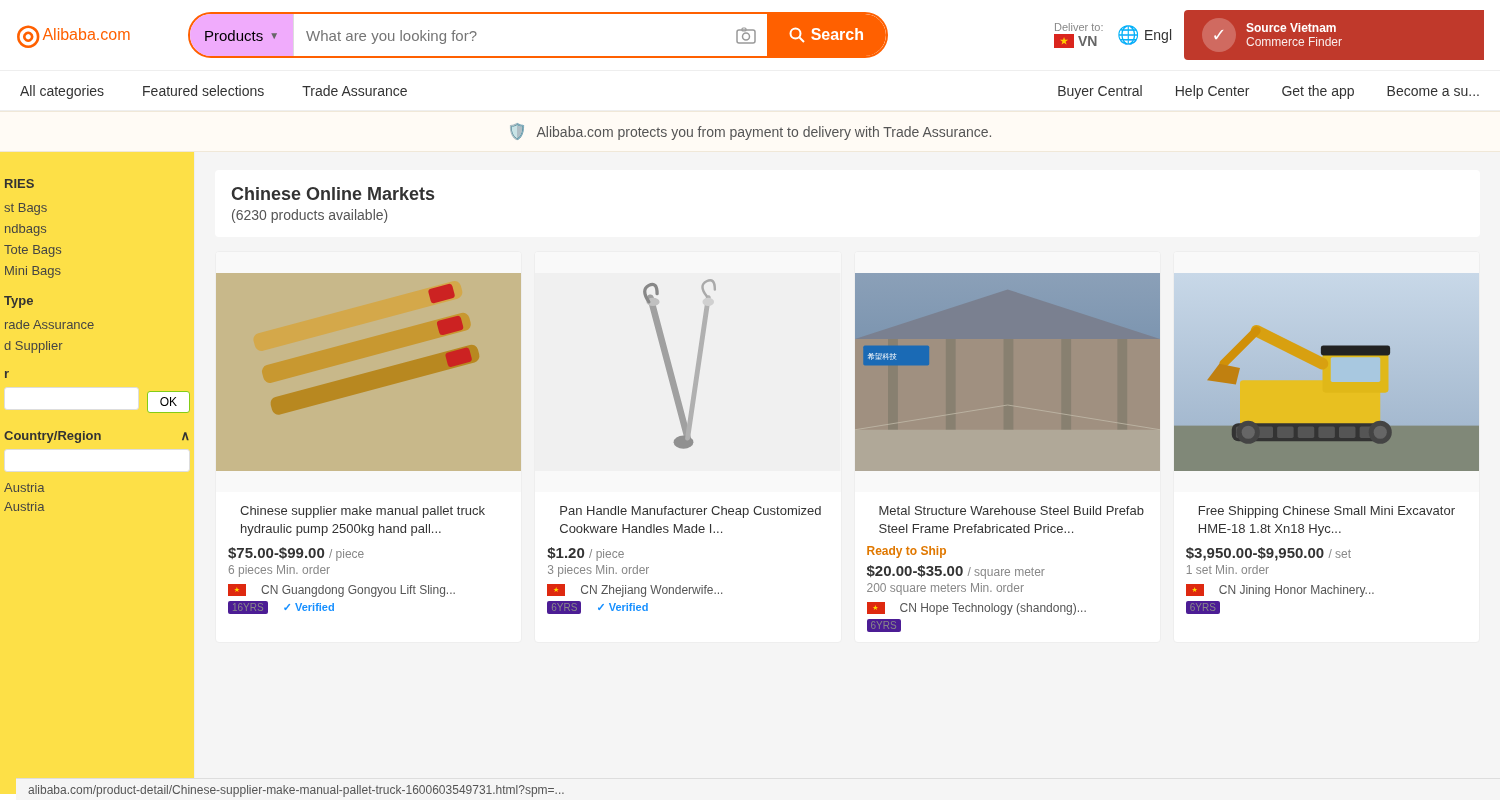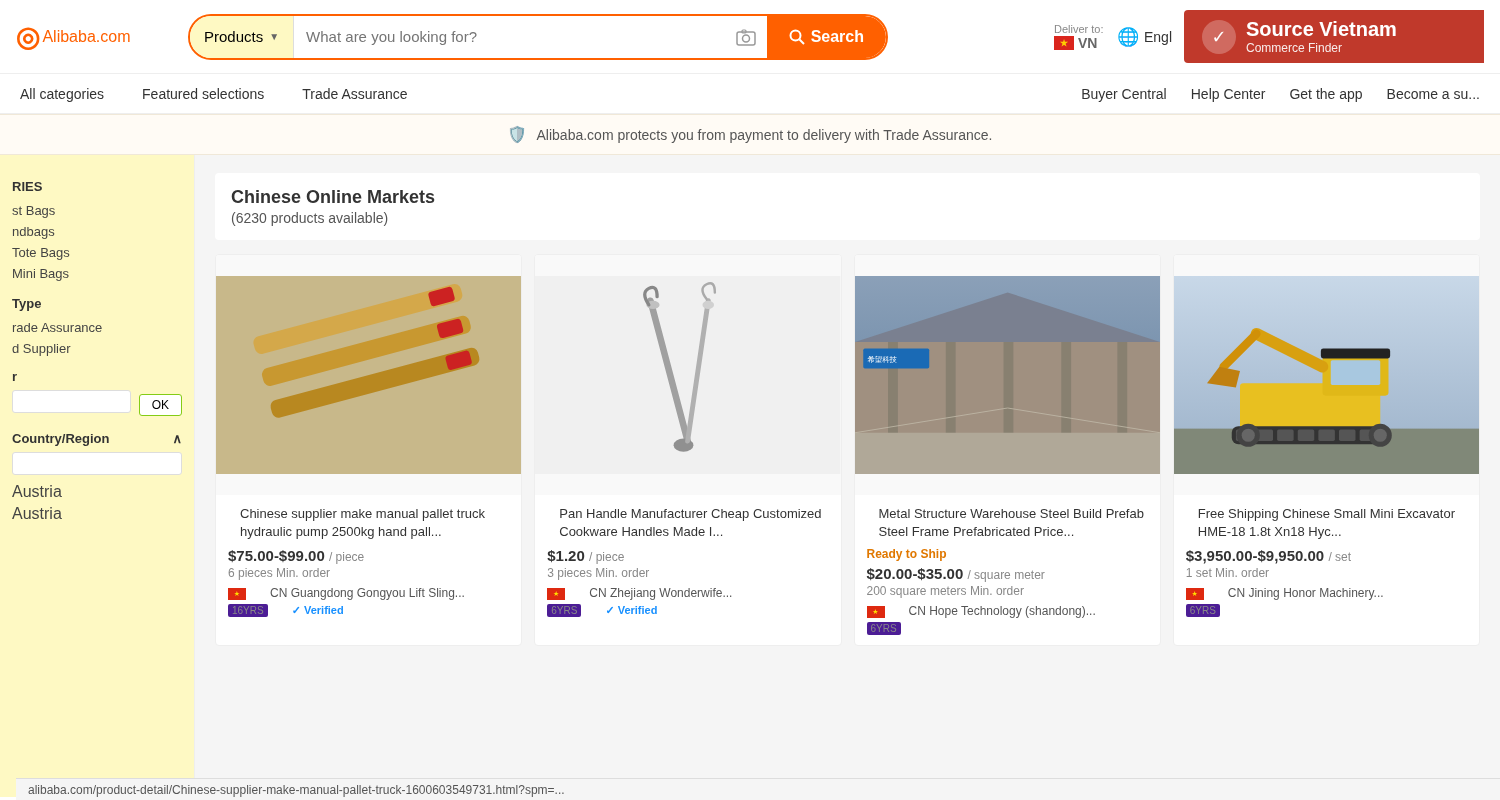--- a/index.html
+++ b/index.html
@@ -40,21 +40,21 @@
       flex: 1;
       max-width: 700px;
       height: 46px;
     }
     .search-dropdown {
       display: flex;
       align-items: center;
       gap: 6px;
       padding: 0 14px;
       border-right: 1px solid #ddd;
-      background: #fef9c3;
+      background: #f0abfc;
       cursor: pointer;
       white-space: nowrap;
       font-size: 15px;
       height: 100%;
     }
     .chevron-down {
       font-size: 10px;
       color: #666;
     }
     .search-input {
@@ -148,21 +148,21 @@
     .sv-check {
       width: 34px;
       height: 34px;
       border-radius: 50%;
       background: rgba(255,255,255,0.25);
       display: flex;
       align-items: center;
       justify-content: center;
       font-size: 18px;
     }
-    .sv-text-main { font-size: 20px; font-weight: bold; }
+    .sv-text-main { font-size: 12px; font-weight: bold; }
     .sv-text-sub { font-size: 12px; opacity: 0.9; }
 
     
     .nav-bar {
       display: flex;
       align-items: center;
       padding: 0 16px;
       background: #fff;
       border-bottom: 1px solid #eee;
       gap: 30px;
@@ -171,21 +171,21 @@
     .nav-item {
       font-size: 14px;
       color: #333;
       cursor: pointer;
       white-space: nowrap;
       padding: 0 4px;
     }
     .nav-right {
       margin-left: auto;
       display: flex;
-      gap: 16px;
+      gap: 24px;
     }
 
     
     .trade-banner {
       background: #fffbf5;
       border-top: 1px solid #f0e8d8;
       border-bottom: 1px solid #f0e8d8;
       padding: 10px 16px;
       text-align: center;
       font-size: 14px;
@@ -197,23 +197,23 @@
     .main-layout {
       display: flex;
       height: calc(800px - 40px - 40px - 38px - 40px);
       overflow: hidden;
     }
 
     
     .sidebar {
       width: 195px;
       min-width: 195px;
-      background: #fef9c3;
+      background: #fde047;
       border-right: 1px solid #eee;
-      padding: 14px 12px;
+      padding: 14px 4px;
       overflow-y: auto;
     }
     .sidebar-section-title {
       font-size: 13px;
       font-weight: bold;
       color: #333;
       margin-bottom: 6px;
       margin-top: 10px;
     }
     .sidebar-item {
@@ -264,21 +264,21 @@
     }
     .country-input {
       width: 100%;
       border: 1px solid #ddd;
       border-radius: 3px;
       padding: 3px 6px;
       font-size: 13px;
       margin-bottom: 6px;
     }
     .country-item {
-      font-size: 16px;
+      font-size: 13px;
       color: #444;
       padding: 2px 0;
       cursor: pointer;
     }
 
     
     .product-area {
       flex: 1;
       overflow-y: auto;
       padding: 18px 20px;
@@ -356,22 +356,22 @@
       margin-bottom: 6px;
     }
     .ready-to-ship {
       color: #e07800;
       font-size: 12px;
       font-weight: bold;
       margin-bottom: 4px;
     }
     .supplier-row {
       display: flex;
-      align-items: flex-end;
-      gap: 24px;
+      align-items: center;
+      gap: 15px;
       margin-top: 4px;
     }
     .flag-cn {
       width: 18px;
       height: 12px;
       background: #de2910;
       display: inline-flex;
       align-items: center;
       justify-content: center;
       font-size: 7px;

